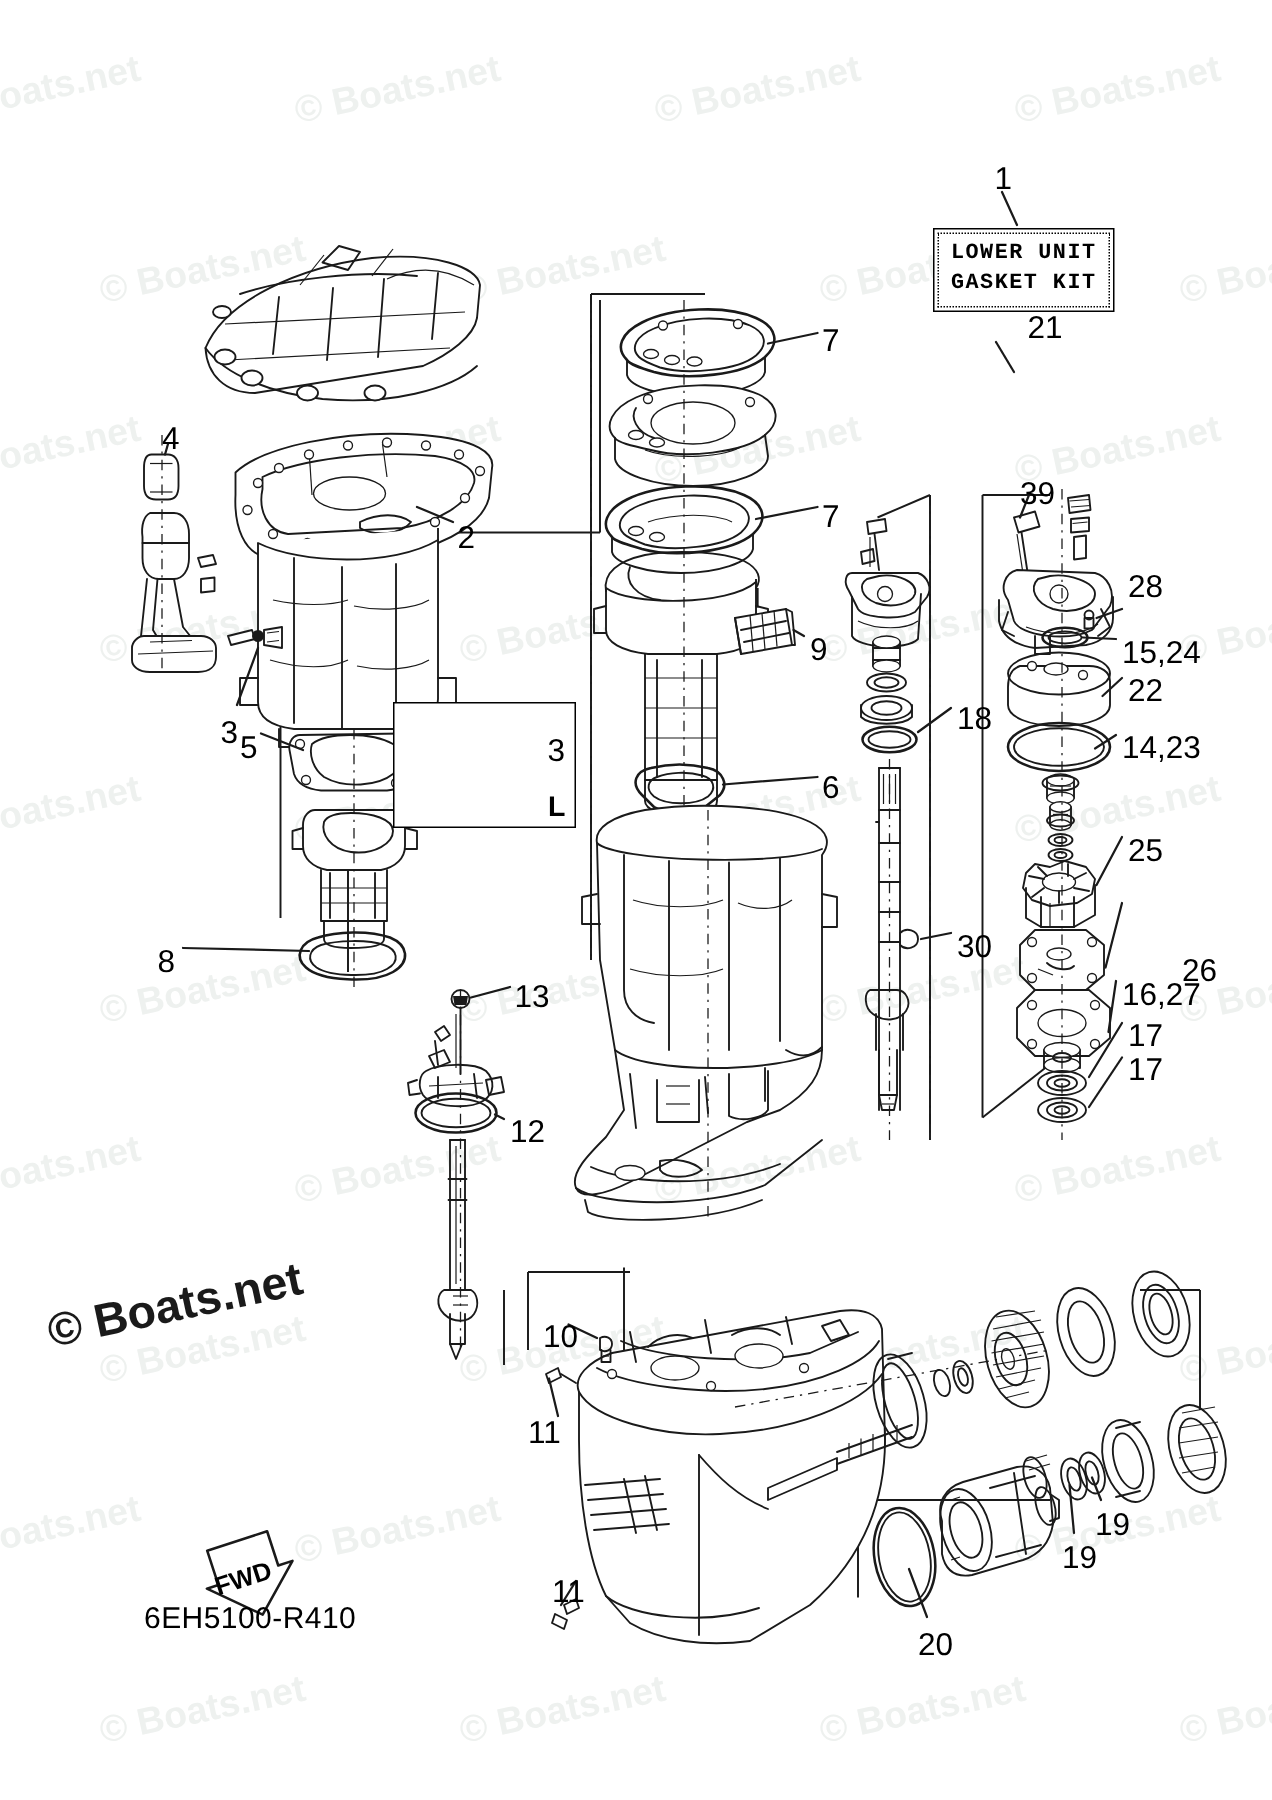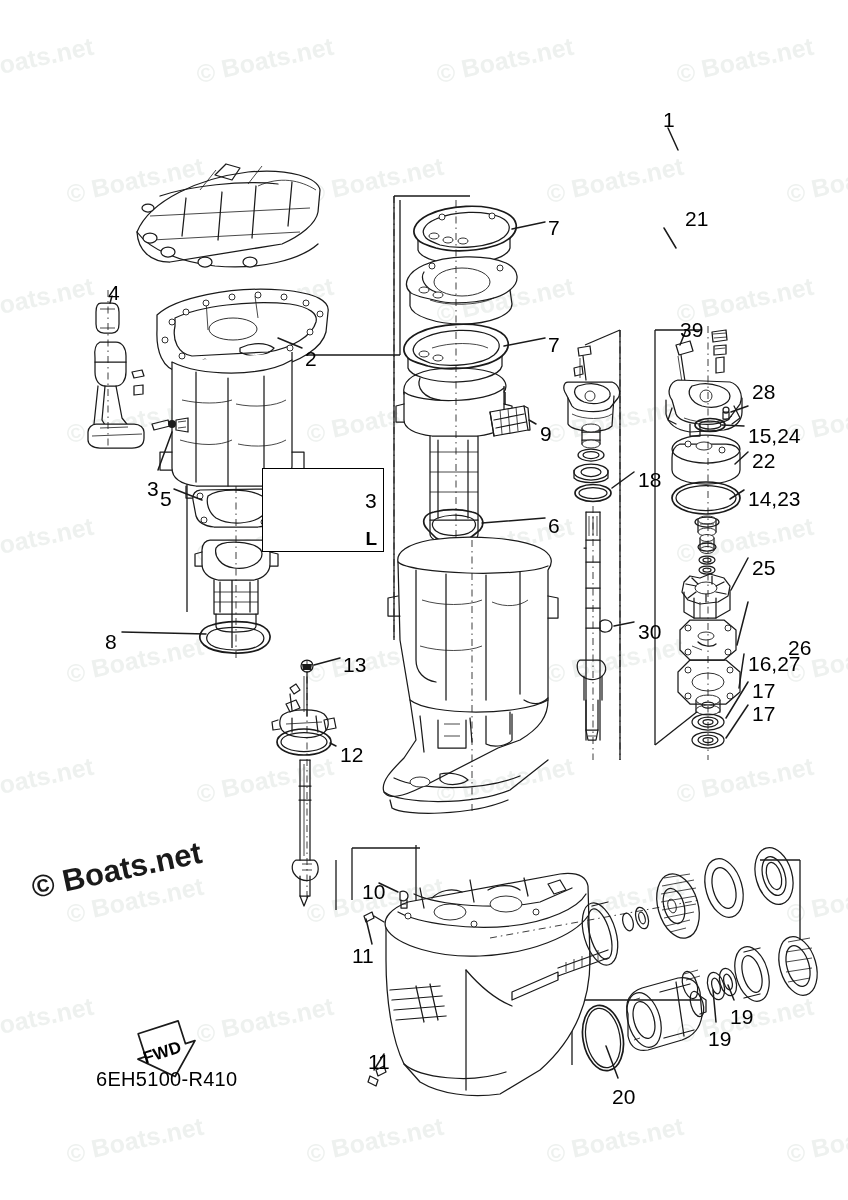--- a/index.html
+++ b/index.html
@@ -775,20 +775,26 @@
       <path class="lead" d="M734 1000 L728 985"></path>
       <path class="lead" d="M716 1022 L713 990"></path>
       <path class="lead" d="M618 1078 L606 1046"></path>
     </g>
 
     <g transform="translate(128,1035) rotate(-18)">
       <path class="s2" d="M10 2 L52 2 L52 26 L62 26 L32 54 L2 26 L10 26 Z"></path>
     </g>
   </svg>
 
+  <div class="kitbox" id="kitbox-0" style="left:622px;top:152px;">
+    <div class="inner">
+      <div class="ln">LOWER UNIT</div>
+      <div class="ln">GASKET KIT</div>
+    </div>
+  </div>
 
 
   <div class="inset" style="left:262px;top:468px;width:120px;height:82px;">
     <span class="letter">L</span>
   </div>
 
   <div id="callout-layer">
       <div class="cal" style="left: 663px; top: 108px;">1</div>
       <div class="cal" style="left: 657px; top: 207px; margin-left: 28px;">21</div>
       <div class="cal" style="left: 108px; top: 281px;">4</div>

